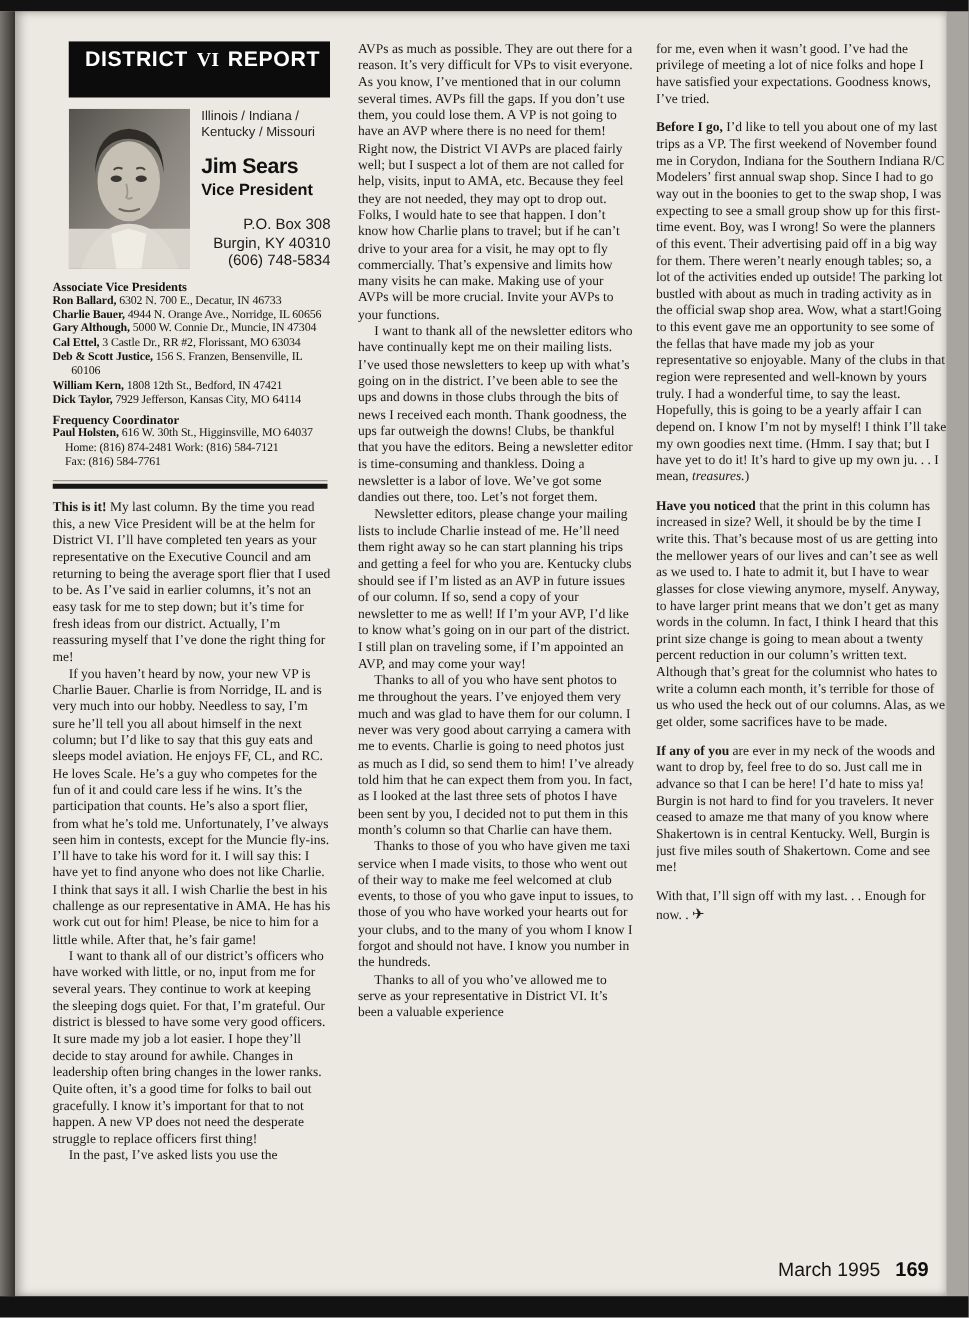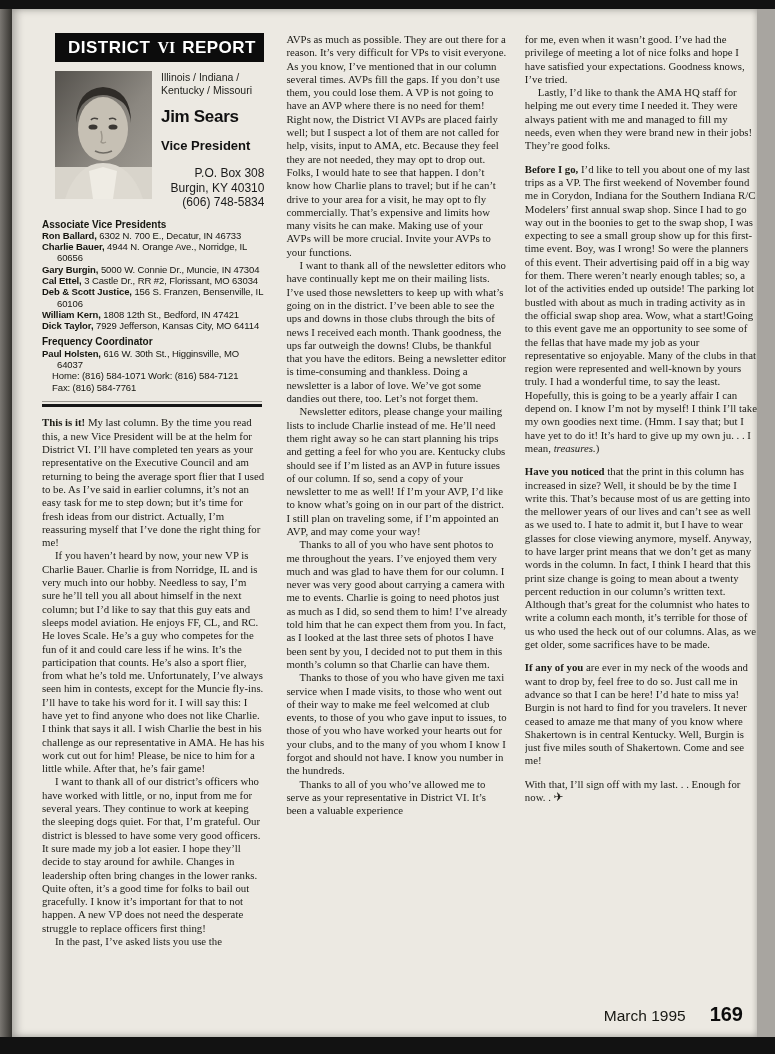--- a/index.html
+++ b/index.html
@@ -13,55 +13,55 @@
         box-shadow:inset 4px 0 8px rgba(0,0,0,.28), inset -2px 0 5px rgba(0,0,0,.12);}
   .cols{display:flex;height:100%;box-sizing:border-box;padding:24px 0 0 30px;}
   .col{overflow:hidden;}
   .col1{width:228px;margin-right:22px;display:flex;flex-direction:column;}
   .col2{width:228px;margin-right:16px;}
   .col3{width:238px;}
 
   
   .banner{margin-left:13px;width:214px;background:#0c0c0c;color:#ffffff;
           display:flex;justify-content:center;align-items:baseline;gap:7px;
-          padding:5px 0 4px;box-sizing:border-box;}
+          padding:5px 0 20px;box-sizing:border-box;}
   .banner .w{font-weight:bold;font-size:17px;letter-spacing:.5px;}
   .banner .vi{font-family:"Liberation Serif",serif;font-weight:bold;font-size:16px;}
   .info{margin:9px 0 0 13px;display:flex;}
   .photo{width:97px;height:128px;flex:none;display:block;}
   .info-right{margin-left:9px;width:118px;}
   .region{font-size:10.5px;line-height:12.5px;color:#24241f;}
   .vp-name{font-size:17px;font-weight:bold;margin-top:11px;letter-spacing:-.3px;color:#111;}
-  .vp-title{font-size:13px;font-weight:bold;margin-top:11px;color:#111;}
+  .vp-title{font-size:13px;font-weight:bold;margin-top:1px;color:#111;}
   .addr{margin-top:13px;font-size:12px;line-height:14.5px;color:#1a1a1a;text-align:right;}
 
   
-  .avp{margin-top:9px;font-size:9.5px;line-height:11.3px;letter-spacing:-.1px;color:#15150f;}
+  .avp{margin-top:9px;font-size:9.5px;line-height:11.3px;letter-spacing:-.1px;color:#15150f;font-family:Liberation Serif, serif;}
   .avp-h{font-weight:bold;font-size:10px;letter-spacing:0;}
   .freq-h{margin-top:5px;}
   .entry{padding-left:15px;text-indent:-15px;}
   .entry .b{font-weight:bold;}
   .contact-line{padding-left:10px;}
 
   .divider{margin-top:8px;margin-right:2px;border-top:1.5px solid #9a968f;padding-top:2px;}
   .divider::after{content:"";display:block;height:3.5px;background:#161616;}
 
   
   .colbody{margin-top:9px;flex:1;overflow:hidden;}
   .bp{font-family:"Liberation Serif","DejaVu Serif",serif;font-size:10.8px;line-height:13.3px;
       color:#1b1b16;margin:0;text-align:left;}
   .bp.ind{text-indent:13px;}
   .bp.gap{margin-top:10px;}
   .bp .b{font-weight:bold;}
   .bp .i{font-style:italic;}
   .bp .plane{font-size:12px;}
 
-  .footer{position:absolute;right:14px;bottom:11px;display:flex;align-items:baseline;gap:24px;}
+  .footer{position:absolute;right:14px;bottom:11px;display:flex;align-items:baseline;gap:12px;}
   .issue{font-size:15.5px;color:#171712;}
-  .pageno{font-size:20px;font-weight:bold;color:#0d0d0d;}
+  .pageno{font-size:16px;font-weight:bold;color:#0d0d0d;}
 </style>
 </head>
 <body>
 
 <div class="scan">
   <div class="bar-top"></div>
   <div class="edge-left"></div>
 
   <div class="page">
     <div class="cols">
@@ -105,30 +105,30 @@
               <div>(606) 748-5834</div>
             </div>
           </div>
         </div>
 
         <div class="avp">
           <div class="avp-h">Associate Vice Presidents</div>
           <div id="avp-list">
               <div class="entry"><span class="b">Ron Ballard,</span> 6302 N. 700 E., Decatur, IN 46733</div>
               <div class="entry"><span class="b">Charlie Bauer,</span> 4944 N. Orange Ave., Norridge, IL 60656</div>
-              <div class="entry"><span class="b">Gary Burgin,</span> 5000 W. Connie Dr., Muncie, IN 47304</div>
+              <div class="entry"><span class="b">Gary Although,</span> 5000 W. Connie Dr., Muncie, IN 47304</div>
               <div class="entry"><span class="b">Cal Ettel,</span> 3 Castle Dr., RR #2, Florissant, MO 63034</div>
               <div class="entry"><span class="b">Deb &amp; Scott Justice,</span> 156 S. Franzen, Bensenville, IL 60106</div>
               <div class="entry"><span class="b">William Kern,</span> 1808 12th St., Bedford, IN 47421</div>
               <div class="entry"><span class="b">Dick Taylor,</span> 7929 Jefferson, Kansas City, MO 64114</div>
             </div>
           <div class="avp-h freq-h">Frequency Coordinator</div>
           <div id="freq-list">
               <div class="entry"><span class="b">Paul Holsten,</span> 616 W. 30th St., Higginsville, MO 64037</div>
-              <div class="contact-line">Home: (816) 584-1071 Work: (816) 584-7121</div>
+              <div class="contact-line">Home: (816) 874-2481 Work: (816) 584-7121</div>
               <div class="contact-line">Fax: (816) 584-7761</div>
             </div>
         </div>
 
         <div class="divider"></div>
         <div class="colbody">
             <p class="bp"><span class="b">This is it!</span><span> My last column. By the time you read this, a new Vice President will be at the helm for District VI. I’ll have completed ten years as your representative on the Executive Council and am returning to being the average sport flier that I used to be. As I’ve said in earlier columns, it’s not an easy task for me to step down; but it’s time for fresh ideas from our district. Actually, I’m reassuring myself that I’ve done the right thing for me!</span></p>
             <p class="bp ind"><span>If you haven’t heard by now, your new VP is Charlie Bauer. Charlie is from Norridge, IL and is very much into our hobby. Needless to say, I’m sure he’ll tell you all about himself in the next column; but I’d like to say that this guy eats and sleeps model aviation. He enjoys FF, CL, and RC. He loves Scale. He’s a guy who competes for the fun of it and could care less if he wins. It’s the participation that counts. He’s also a sport flier, from what he’s told me. Unfortunately, I’ve always seen him in contests, except for the Muncie fly-ins. I’ll have to take his word for it. I will say this: I have yet to find anyone who does not like Charlie. I think that says it all. I wish Charlie the best in his challenge as our representative in AMA. He has his work cut out for him! Please, be nice to him for a little while. After that, he’s fair game!</span></p>
             <p class="bp ind"><span>I want to thank all of our district’s officers who have worked with little, or no, input from me for several years. They continue to work at keeping the sleeping dogs quiet. For that, I’m grateful. Our district is blessed to have some very good officers. It sure made my job a lot easier. I hope they’ll decide to stay around for awhile. Changes in leadership often bring changes in the lower ranks. Quite often, it’s a good time for folks to bail out gracefully. I know it’s important for that to not happen. A new VP does not need the desperate struggle to replace officers first thing!</span></p>
             <p class="bp ind"><span>In the past, I’ve asked lists you use the</span></p>
@@ -138,21 +138,20 @@
       <div class="col col2">
           <p class="bp"><span>AVPs as much as possible. They are out there for a reason. It’s very difficult for VPs to visit everyone. As you know, I’ve mentioned that in our column several times. AVPs fill the gaps. If you don’t use them, you could lose them. A VP is not going to have an AVP where there is no need for them! Right now, the District VI AVPs are placed fairly well; but I suspect a lot of them are not called for help, visits, input to AMA, etc. Because they feel they are not needed, they may opt to drop out. Folks, I would hate to see that happen. I don’t know how Charlie plans to travel; but if he can’t drive to your area for a visit, he may opt to fly commercially. That’s expensive and limits how many visits he can make. Making use of your AVPs will be more crucial. Invite your AVPs to your functions.</span></p>
           <p class="bp ind"><span>I want to thank all of the newsletter editors who have continually kept me on their mailing lists. I’ve used those newsletters to keep up with what’s going on in the district. I’ve been able to see the ups and downs in those clubs through the bits of news I received each month. Thank goodness, the ups far outweigh the downs! Clubs, be thankful that you have the editors. Being a newsletter editor is time-consuming and thankless. Doing a newsletter is a labor of love. We’ve got some dandies out there, too. Let’s not forget them.</span></p>
           <p class="bp ind"><span>Newsletter editors, please change your mailing lists to include Charlie instead of me. He’ll need them right away so he can start planning his trips and getting a feel for who you are. Kentucky clubs should see if I’m listed as an AVP in future issues of our column. If so, send a copy of your newsletter to me as well! If I’m your AVP, I’d like to know what’s going on in our part of the district. I still plan on traveling some, if I’m appointed an AVP, and may come your way!</span></p>
           <p class="bp ind"><span>Thanks to all of you who have sent photos to me throughout the years. I’ve enjoyed them very much and was glad to have them for our column. I never was very good about carrying a camera with me to events. Charlie is going to need photos just as much as I did, so send them to him! I’ve already told him that he can expect them from you. In fact, as I looked at the last three sets of photos I have been sent by you, I decided not to put them in this month’s column so that Charlie can have them.</span></p>
           <p class="bp ind"><span>Thanks to those of you who have given me taxi service when I made visits, to those who went out of their way to make me feel welcomed at club events, to those of you who gave input to issues, to those of you who have worked your hearts out for your clubs, and to the many of you whom I know I forgot and should not have. I know you number in the hundreds.</span></p>
           <p class="bp ind"><span>Thanks to all of you who’ve allowed me to serve as your representative in District VI. It’s been a valuable experience</span></p>
         </div>
       <div class="col col3">
           <p class="bp"><span>for me, even when it wasn’t good. I’ve had the privilege of meeting a lot of nice folks and hope I have satisfied your expectations. Goodness knows, I’ve tried.</span></p>
-          <p class="bp ind"><span>Lastly, I’d like to thank the AMA HQ staff for helping me out every time I needed it. They were always patient with me and managed to fill my needs, even when they were brand new in their jobs! They’re good folks.</span></p>
           <p class="bp gap"><span class="b">Before I go,</span><span> I’d like to tell you about one of my last trips as a VP. The first weekend of November found me in Corydon, Indiana for the Southern Indiana R/C Modelers’ first annual swap shop. Since I had to go way out in the boonies to get to the swap shop, I was expecting to see a small group show up for this first-time event. Boy, was I wrong! So were the planners of this event. Their advertising paid off in a big way for them. There weren’t nearly enough tables; so, a lot of the activities ended up outside! The parking lot bustled with about as much in trading activity as in the official swap shop area. Wow, what a start!Going to this event gave me an opportunity to see some of the fellas that have made my job as your representative so enjoyable. Many of the clubs in that region were represented and well-known by yours truly. I had a wonderful time, to say the least. Hopefully, this is going to be a yearly affair I can depend on. I know I’m not by myself! I think I’ll take my own goodies next time. (Hmm. I say that; but I have yet to do it! It’s hard to give up my own ju. . . I mean, </span><span class="i">treasures.</span><span>)</span></p>
           <p class="bp gap"><span class="b">Have you noticed</span><span> that the print in this column has increased in size? Well, it should be by the time I write this. That’s because most of us are getting into the mellower years of our lives and can’t see as well as we used to. I hate to admit it, but I have to wear glasses for close viewing anymore, myself. Anyway, to have larger print means that we don’t get as many words in the column. In fact, I think I heard that this print size change is going to mean about a twenty percent reduction in our column’s written text. Although that’s great for the columnist who hates to write a column each month, it’s terrible for those of us who used the heck out of our columns. Alas, as we get older, some sacrifices have to be made.</span></p>
           <p class="bp gap"><span class="b">If any of you</span><span> are ever in my neck of the woods and want to drop by, feel free to do so. Just call me in advance so that I can be here! I’d hate to miss ya! Burgin is not hard to find for you travelers. It never ceased to amaze me that many of you know where Shakertown is in central Kentucky. Well, Burgin is just five miles south of Shakertown. Come and see me!</span></p>
           <p class="bp gap"><span>With that, I’ll sign off with my last. . . Enough for now. . </span><span class="plane">✈</span></p>
         </div>
     </div>
 
     <div class="footer">
       <span class="issue">March 1995</span>
       <span class="pageno">169</span>

